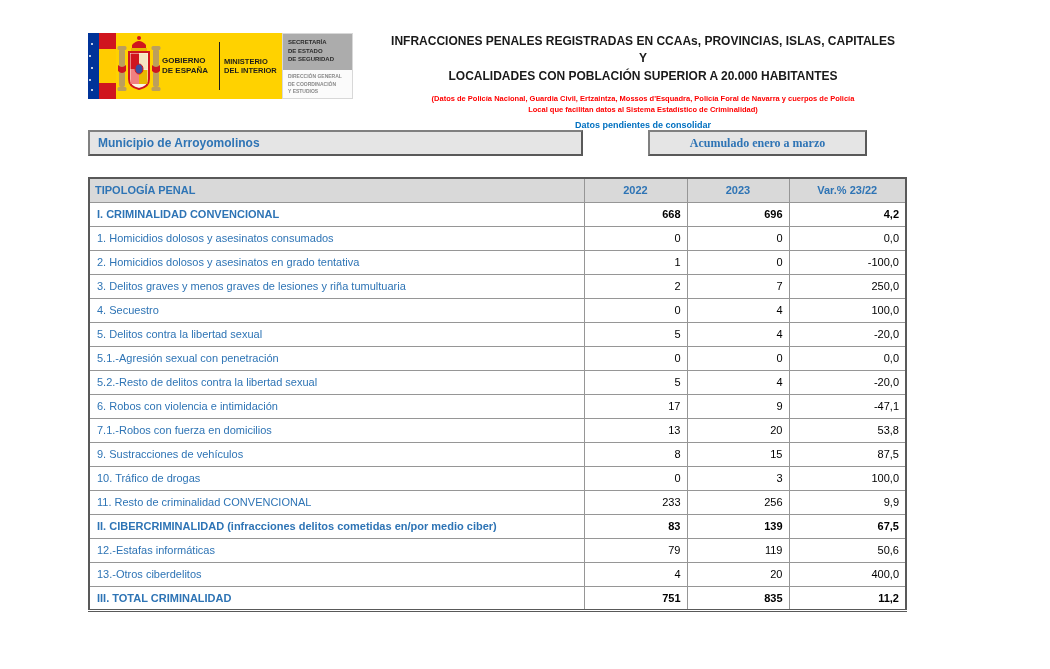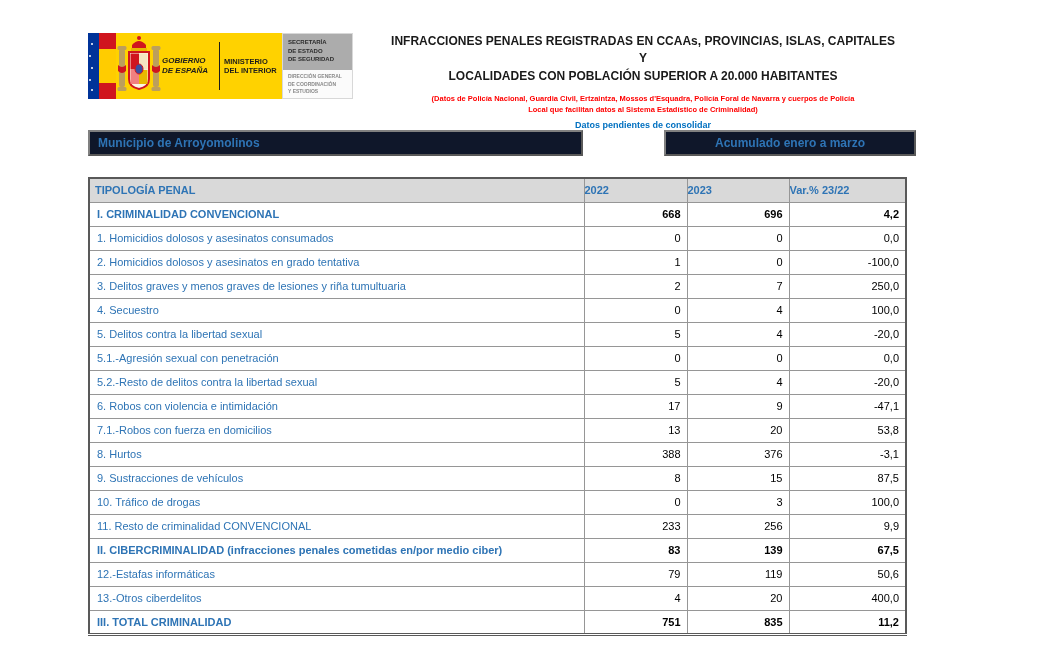--- a/index.html
+++ b/index.html
@@ -13,21 +13,21 @@
   .logo { position: absolute; left: 88px; top: 33px; height: 66px; display: flex; }
   .logo-yellow { width: 194px; height: 66px; background: #FFD200; display: flex; align-items: stretch; position: relative; }
   .eu-strip { width: 11px; background: #003399; position: relative; }
   .eu-strip .star { position: absolute; width: 2px; height: 2px; background: #fff; border-radius: 50%; }
   .flag { width: 17px; display: flex; flex-direction: column; }
   .flag .red-band { flex: 0 0 16px; background: #D0151E; }
   .flag .yellow-band { flex: 1; background: #FFCC00; }
   .coat { width: 46px; display: flex; align-items: center; justify-content: center; }
   .gov-text {
     width: 53px; display: flex; align-items: center;
-    font-size: 8px; font-weight: bold; color: #1D1D1B; line-height: 1.2; white-space: pre-line; font-style: italic;
+    font-size: 8px; font-weight: bold; color: #1D1D1B; line-height: 1.2; white-space: pre-line;
   }
   .logo-divider { width: 1px; background: #1D1D1B; height: 48px; align-self: center; margin: 0 4px; }
   .min-text {
     width: 58px; display: flex; align-items: center;
     font-size: 7.5px; font-weight: bold; color: #1D1D1B; line-height: 1.25; white-space: pre-line;
   }
   .secretaria-box { width: 71px; height: 66px; display: flex; flex-direction: column; border: 1px solid #D8D8D8; }
   .secretaria-top {
     flex: 0 0 36px; background: #ACACAC; padding: 4px 4px 2px 5px;
     font-size: 6px; font-weight: bold; color: #2B2B2B; line-height: 1.45; white-space: pre-line;
@@ -38,40 +38,40 @@
   }
 
   
   .title-block { position: absolute; left: 388px; top: 33px; width: 510px; text-align: center; }
   .report-title { font-size: 12px; font-weight: bold; color: #1A1A1A; line-height: 1.45; white-space: pre-line; }
   .sources-note { margin-top: 9px; font-size: 7.5px; font-weight: bold; color: #FF0000; line-height: 1.4; white-space: pre-line; }
   .pending-note { margin-top: 5px; font-size: 9px; font-weight: bold; color: #0070C0; }
 
   
   .filter-box {
-    position: absolute; top: 130px; height: 26px; background: #0f172a;
+    position: absolute; top: 130px; height: 26px; background: #e5e5e5;
     border: 2px solid #808080; border-right-color: #595959; border-bottom-color: #595959;
     font-size: 12px; font-weight: bold; color: #2E74B5; line-height: 22px;
   }
   .municipality { left: 88px; width: 495px; padding-left: 8px; text-align: left; }
-  .period { left: 664px; width: 252px; text-align: center; }
+  .period { left: 648px; width: 219px; text-align: center; font-family: Liberation Serif, serif; }
 
   
   .table-wrap { position: absolute; left: 88px; top: 177px; width: 818px; }
   table.crime {
     width: 817px; table-layout: fixed; border-collapse: collapse;
     border: 2px solid #595959; border-bottom: 3px double #595959;
   }
   table.crime th, table.crime td {
     border: 1px solid #969696; height: 24px; vertical-align: middle;
     font-size: 11px; overflow: hidden; white-space: nowrap;
   }
   table.crime th { background: #D9D9D9; color: #2E74B5; font-weight: bold; }
   th.col-label { text-align: left; padding-left: 5px; }
-  th.col-num { text-align: left; }
+  th.col-num { text-align: center; }
   td.label { color: #2E74B5; text-align: left; padding-left: 7px; }
   td.num { color: #000; text-align: right; padding-right: 6px; }
   tr.section td.label { font-weight: bold; }
   tr.section td.num { font-weight: bold; padding-left: 16px; }
 </style>
 </head>
 <body>
 
 <div class="logo">
   <div class="logo-yellow">
@@ -209,45 +209,39 @@
         <td class="num">9</td>
         <td class="num">-47,1</td>
       </tr>
       <tr>
         <td class="label">7.1.-Robos con fuerza en domicilios</td>
         <td class="num">13</td>
         <td class="num">20</td>
         <td class="num">53,8</td>
       </tr>
       <tr>
-        <td class="label">8. Hurtos</td>
-        <td class="num">388</td>
-        <td class="num">376</td>
-        <td class="num">-3,1</td>
-      </tr>
-      <tr>
         <td class="label">9. Sustracciones de vehículos</td>
         <td class="num">8</td>
         <td class="num">15</td>
         <td class="num">87,5</td>
       </tr>
       <tr>
         <td class="label">10. Tráfico de drogas</td>
         <td class="num">0</td>
         <td class="num">3</td>
         <td class="num">100,0</td>
       </tr>
       <tr>
         <td class="label">11. Resto de criminalidad CONVENCIONAL</td>
         <td class="num">233</td>
         <td class="num">256</td>
         <td class="num">9,9</td>
       </tr>
       <tr class="section">
-        <td class="label">II. CIBERCRIMINALIDAD (infracciones penales cometidas en/por medio ciber)</td>
+        <td class="label">II. CIBERCRIMINALIDAD (infracciones delitos cometidas en/por medio ciber)</td>
         <td class="num">83</td>
         <td class="num">139</td>
         <td class="num">67,5</td>
       </tr>
       <tr>
         <td class="label">12.-Estafas informáticas</td>
         <td class="num">79</td>
         <td class="num">119</td>
         <td class="num">50,6</td>
       </tr>

